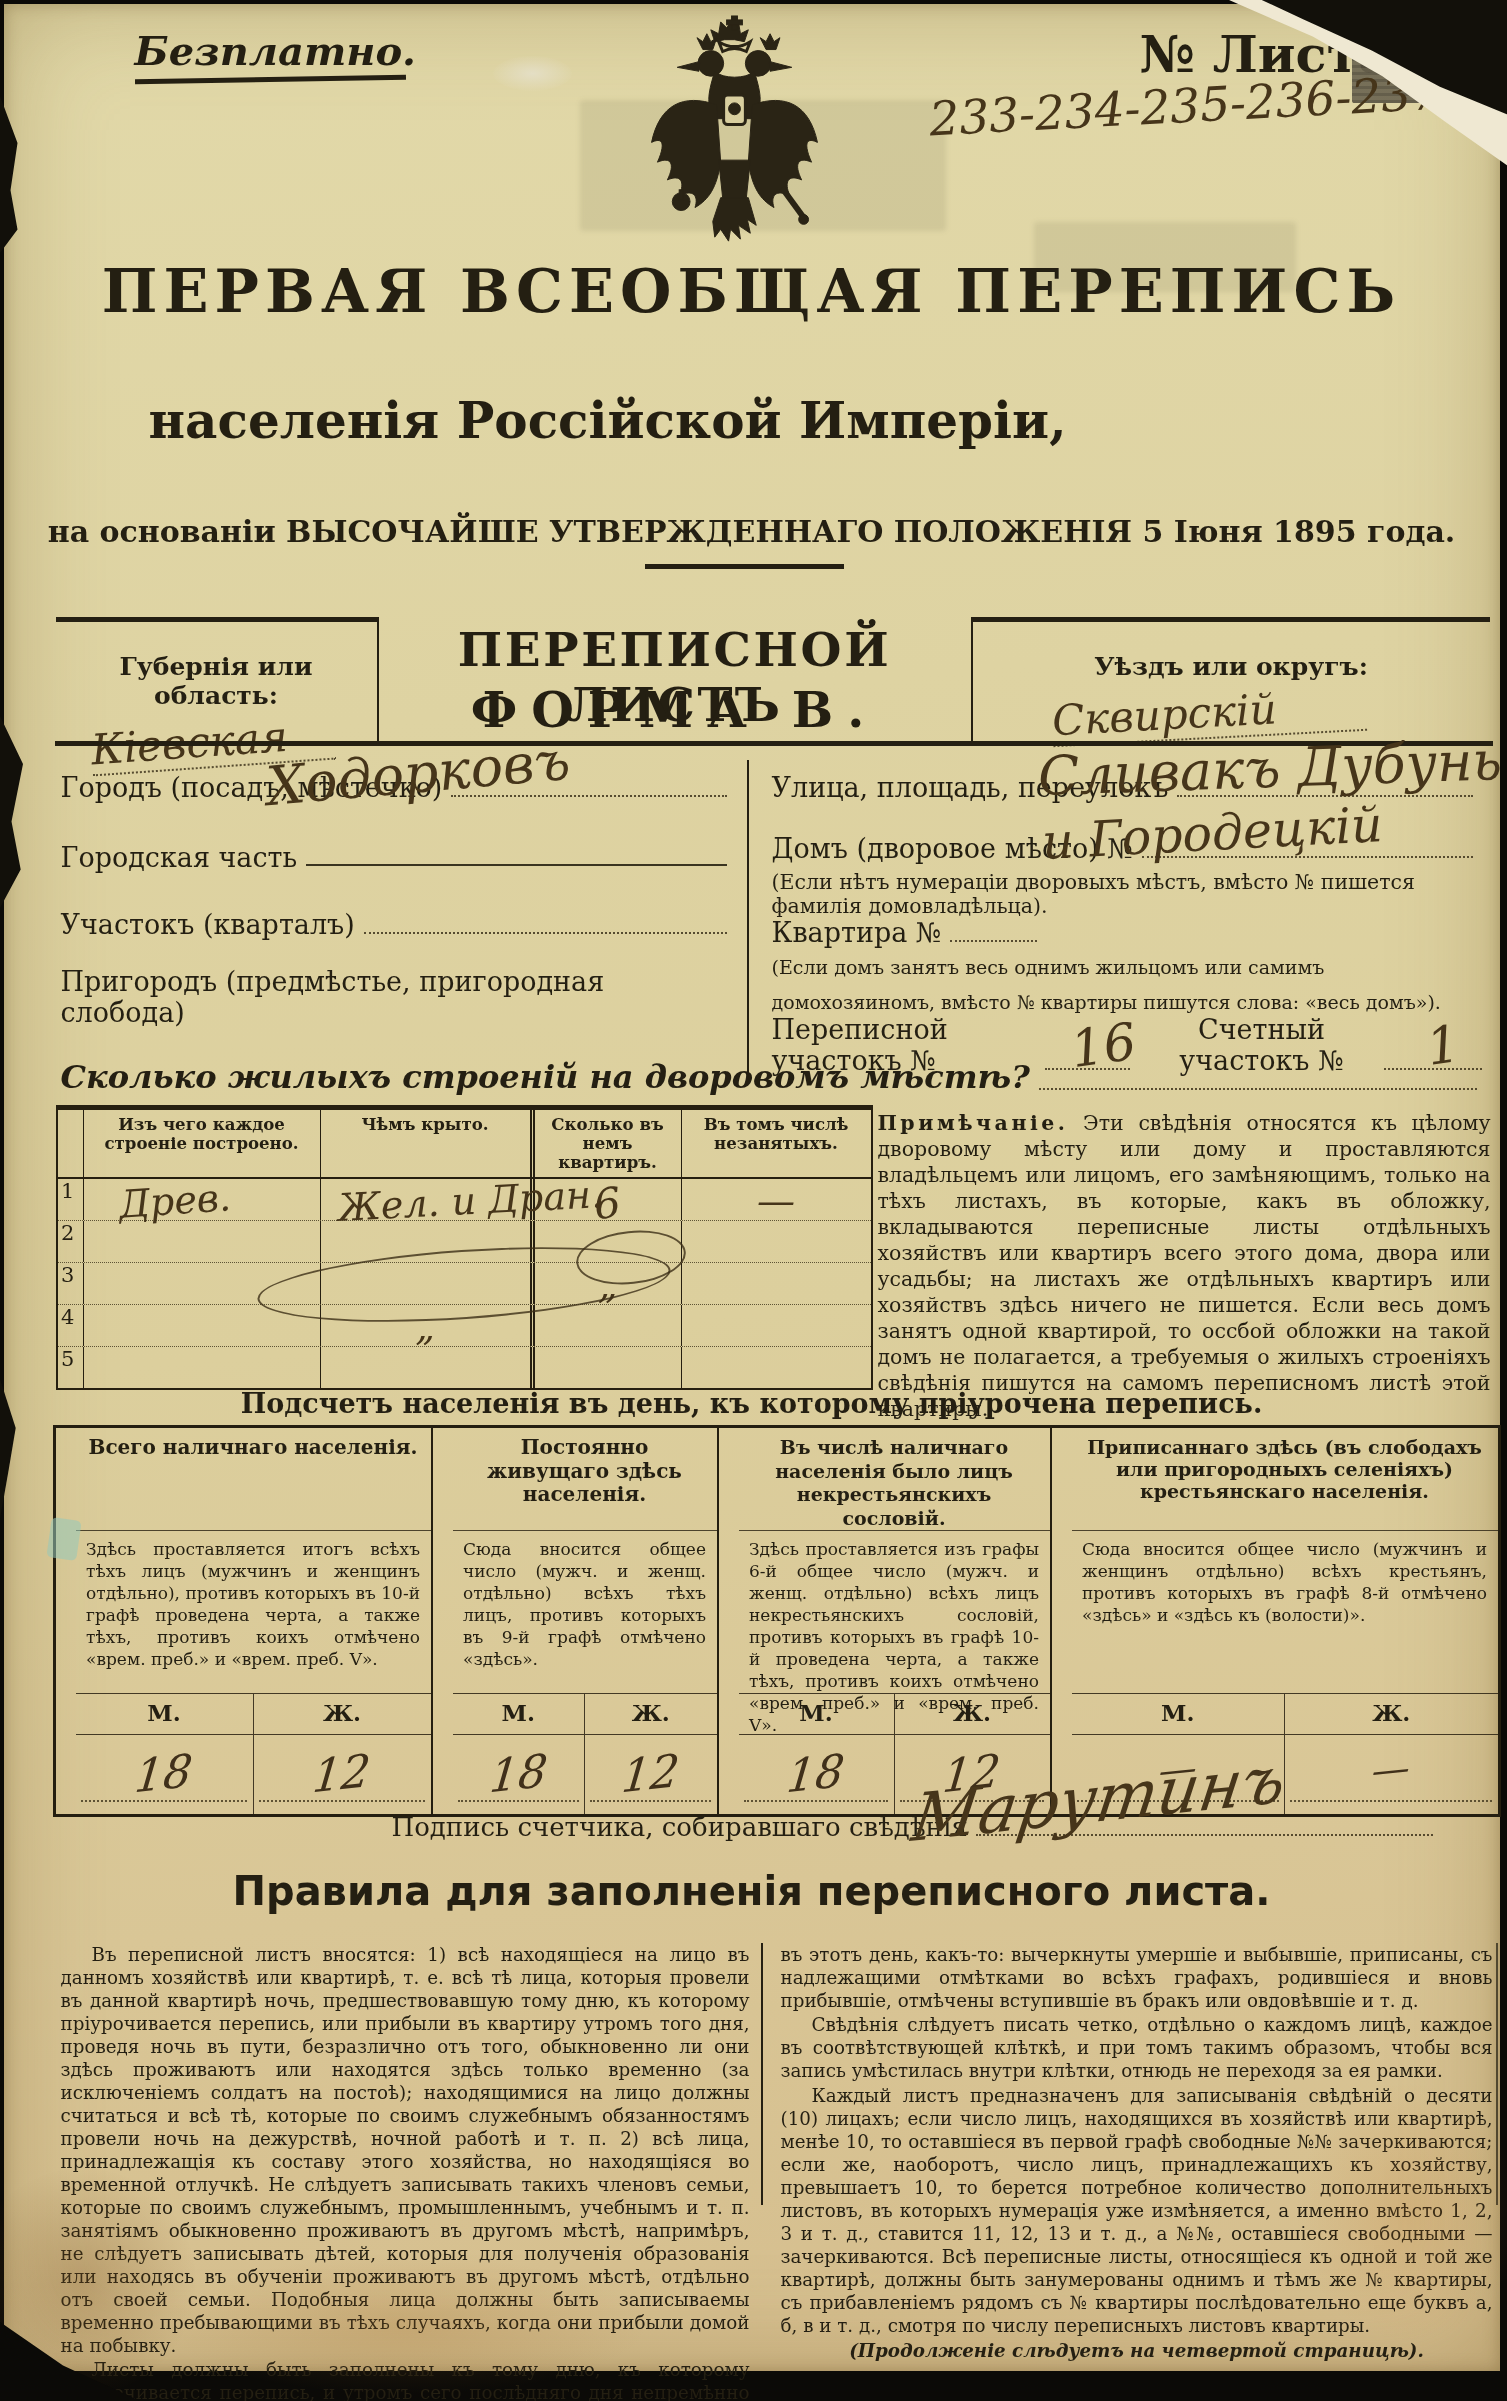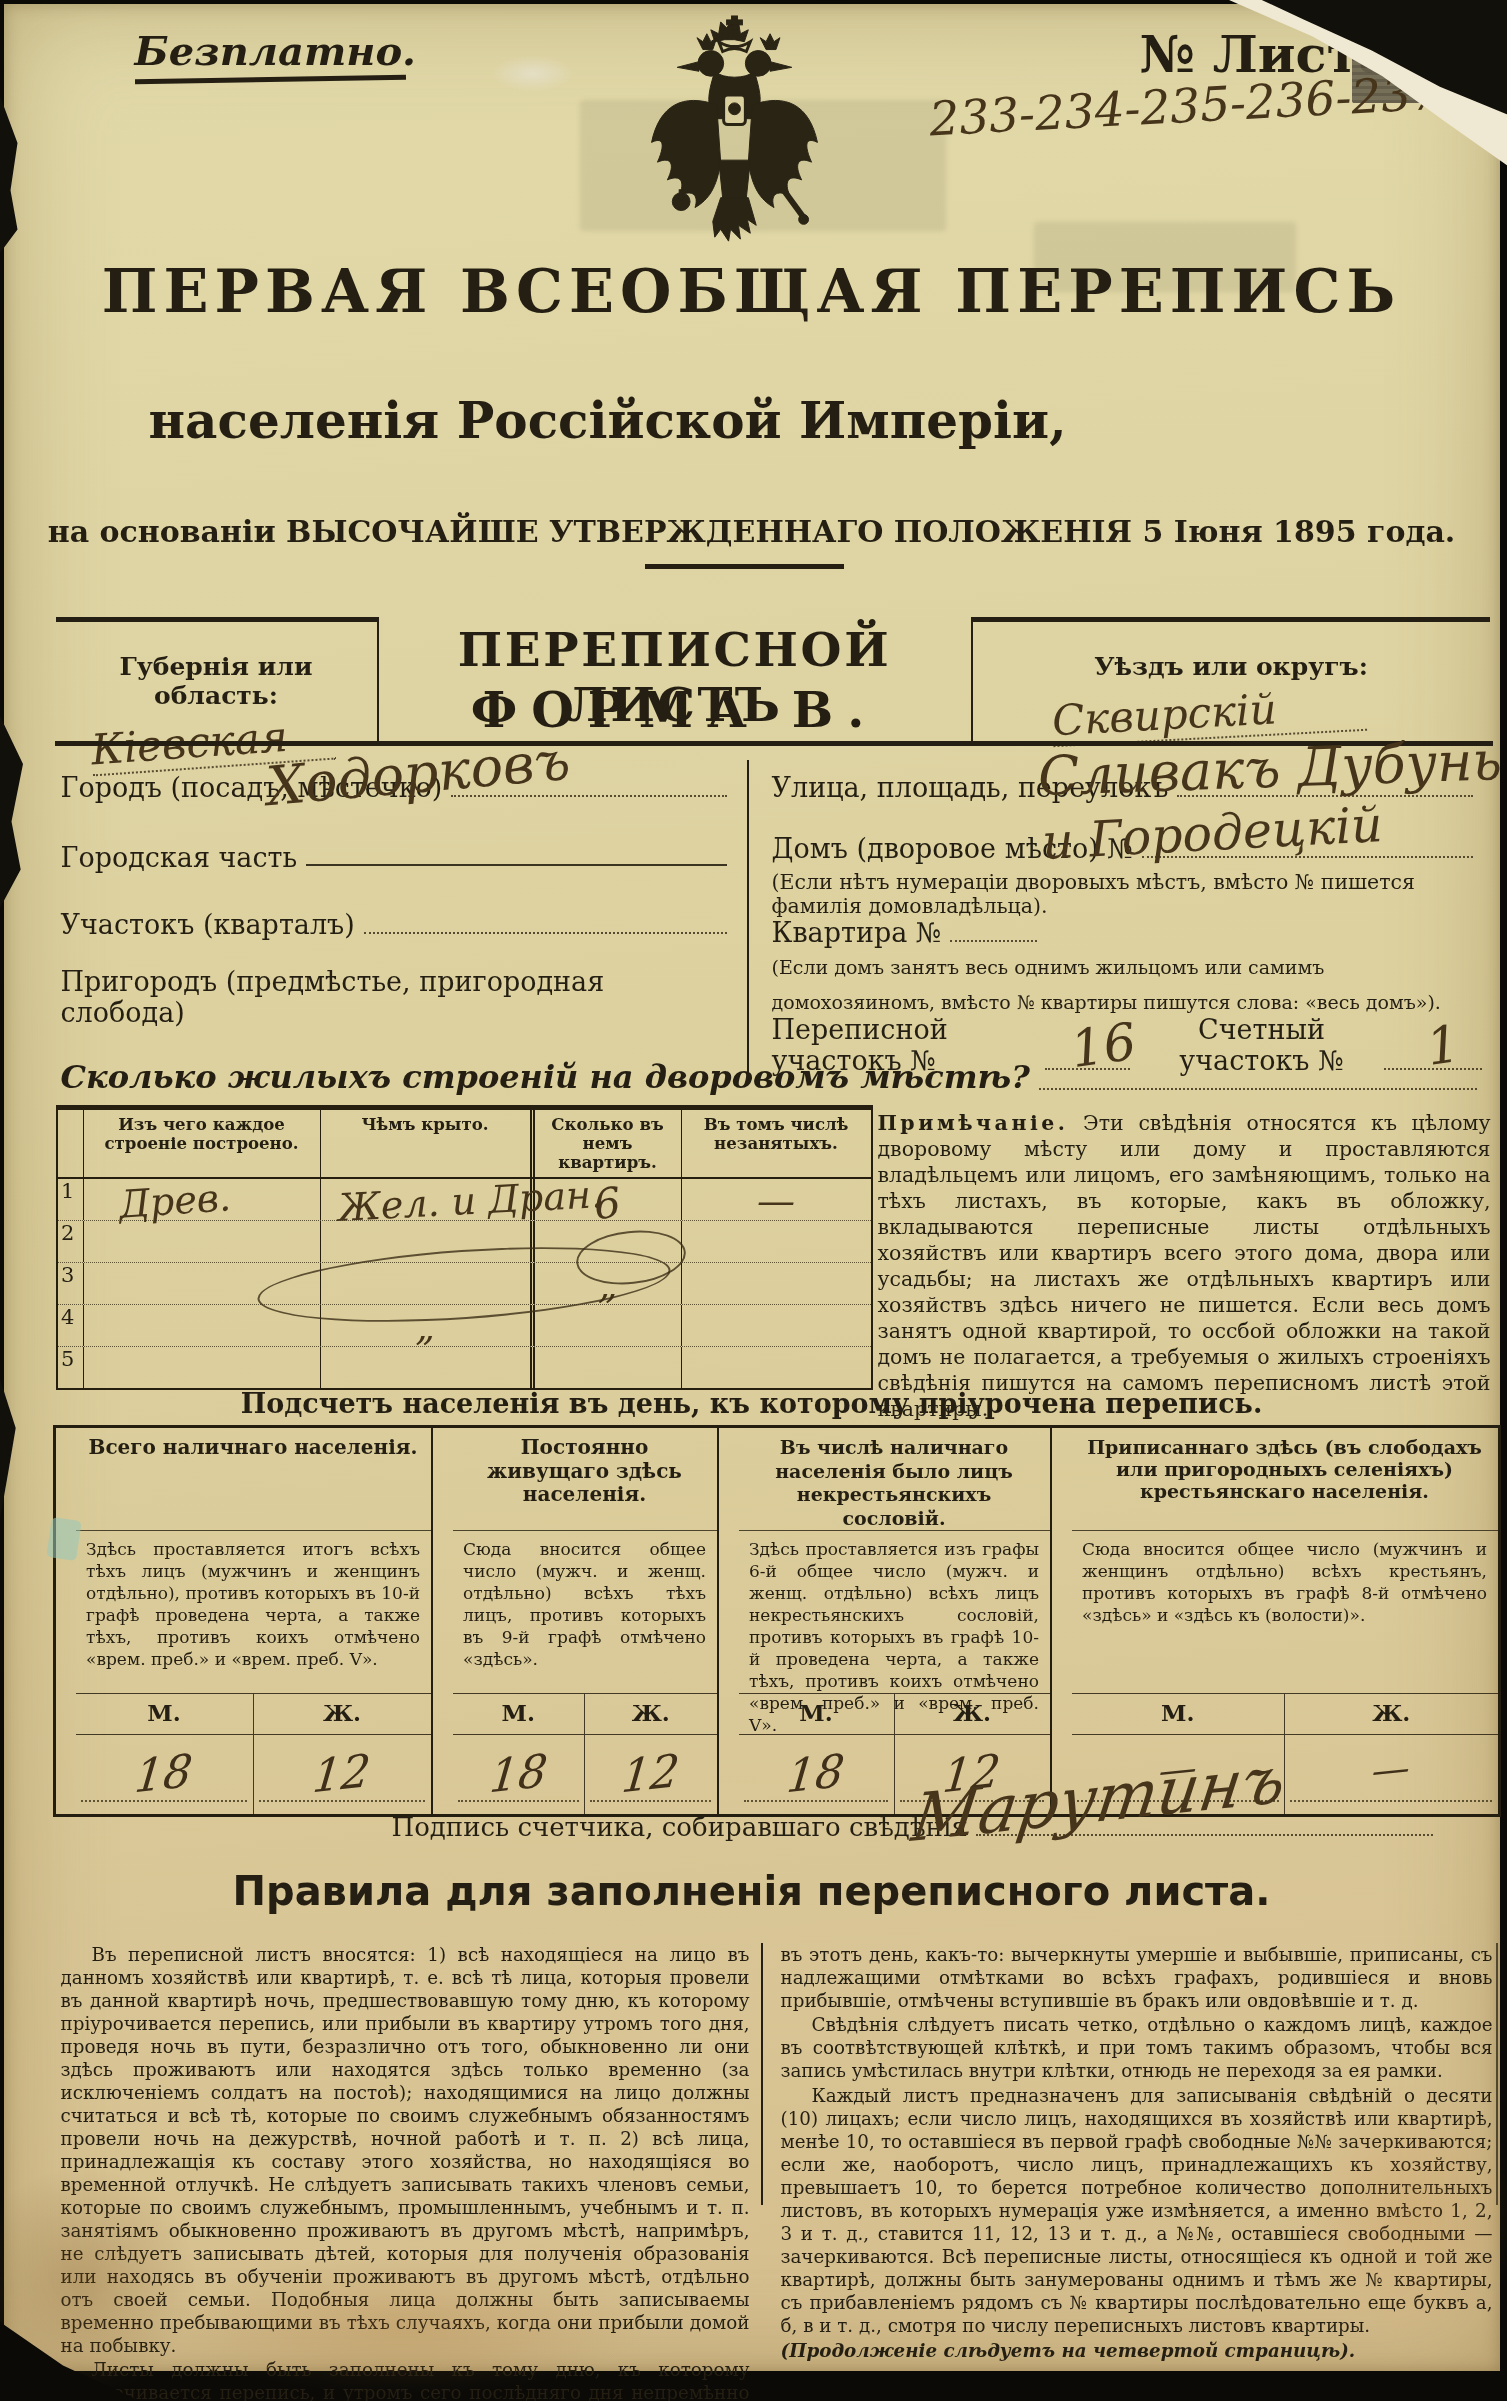--- a/index.html
+++ b/index.html
@@ -298,21 +298,21 @@
   <div class="abs rules serif" style="left:57px;top:1939px;width:689px;">
     <p class="ind">Въ переписной листъ вносятся: 1) всѣ находящіеся на лицо въ данномъ хозяйствѣ или квартирѣ, т. е. всѣ тѣ лица, которыя провели въ данной квартирѣ ночь, предшествовавшую тому дню, къ которому пріурочивается перепись, или прибыли въ квартиру утромъ того дня, проведя ночь въ пути, безразлично отъ того, обыкновенно ли они здѣсь проживаютъ или находятся здѣсь только временно (за исключеніемъ солдатъ на постоѣ); находящимися на лицо должны считаться и всѣ тѣ, которые по своимъ служебнымъ обязанностямъ провели ночь на дежурствѣ, ночной работѣ и т. п. 2) всѣ лица, принадлежащія къ составу этого хозяйства, но находящіяся во временной отлучкѣ. Не слѣдуетъ записывать такихъ членовъ семьи, которые по своимъ служебнымъ, промышленнымъ, учебнымъ и т. п. занятіямъ обыкновенно проживаютъ въ другомъ мѣстѣ, напримѣръ, не слѣдуетъ записывать дѣтей, которыя для полученія образованія или находясь въ обученіи проживаютъ въ другомъ мѣстѣ, отдѣльно отъ своей семьи. Подобныя лица должны быть записываемы временно пребывающими въ тѣхъ случаяхъ, когда они прибыли домой на побывку.</p>
     <p class="ind">Листы должны быть заполнены къ тому дню, къ которому пріурочивается перепись, и утромъ сего послѣдняго дня непремѣнно вновь провѣрены и, если нужно, исправлены по составу населенія</p>
   </div>
   <div class="abs" style="left:757px;top:1939px;width:2.6px;height:262px;background:#241f12;"></div>
   <div class="abs" style="left:1492px;top:1939px;width:2.6px;height:262px;background:#241f12;opacity:.7;"></div>
   <div class="abs rules serif" style="left:777px;top:1939px;width:712px;">
     <p>въ этотъ день, какъ-то: вычеркнуты умершіе и выбывшіе, приписаны, съ надлежащими отмѣтками во всѣхъ графахъ, родившіеся и вновь прибывшіе, отмѣчены вступившіе въ бракъ или овдовѣвшіе и т. д.</p>
     <p class="ind">Свѣдѣнія слѣдуетъ писать четко, отдѣльно о каждомъ лицѣ, каждое въ соотвѣтствующей клѣткѣ, и при томъ такимъ образомъ, чтобы вся запись умѣстилась внутри клѣтки, отнюдь не переходя за ея рамки.</p>
     <p class="ind">Каждый листъ предназначенъ для записыванія свѣдѣній о десяти (10) лицахъ; если число лицъ, находящихся въ хозяйствѣ или квартирѣ, менѣе 10, то оставшіеся въ первой графѣ свободные №№ зачеркиваются; если же, наоборотъ, число лицъ, принадлежащихъ къ хозяйству, превышаетъ 10, то берется потребное количество дополнительныхъ листовъ, въ которыхъ нумерація уже измѣняется, а именно вмѣсто 1, 2, 3 и т. д., ставится 11, 12, 13 и т. д., а №№, оставшіеся свободными — зачеркиваются. Всѣ переписные листы, относящіеся къ одной и той же квартирѣ, должны быть занумерованы однимъ и тѣмъ же № квартиры, съ прибавленіемъ рядомъ съ № квартиры послѣдовательно еще буквъ а, б, в и т. д., смотря по числу переписныхъ листовъ квартиры.</p>
-    <p class="center" style="font-style:italic;font-weight:bold;text-align:left;">(Продолженіе слѣдуетъ на четвертой страницѣ).</p>
+    <p class="center" style="font-style:italic;font-weight:bold;text-align:center;">(Продолженіе слѣдуетъ на четвертой страницѣ).</p>
   </div>
 
   <div class="stain" style="left:45px;top:1515px;width:30px;height:40px;background:rgba(150,200,185,.55);border-radius:5.2px;transform:rotate(8deg);"></div>
   <div class="stain" style="left:157px;top:2251px;width:489px;height:140px;background:radial-gradient(ellipse at center,rgba(160,105,40,.22),rgba(160,105,40,0) 70%);"></div>
   <div class="stain" style="left:1291px;top:2077px;width:227px;height:262px;background:radial-gradient(ellipse at center,rgba(190,120,45,.20),rgba(190,120,45,0) 70%);"></div>
   <div class="stain" style="left:-35px;top:2164px;width:227px;height:227px;background:radial-gradient(ellipse at center,rgba(120,80,30,.30),rgba(120,80,30,0) 72%);"></div>
   <div class="stain" style="left:489px;top:52px;width:79px;height:35px;background:radial-gradient(ellipse at center,rgba(230,225,205,.8),rgba(230,225,205,0) 75%);"></div>
 </div>
 
 <div class="tear" style="right:0;top:0;width:279px;height:166px;background:#efe8d2;clip-path:polygon(100% 0,100% 100%,78% 74%,55% 46%,30% 22%,0 0);"></div>

